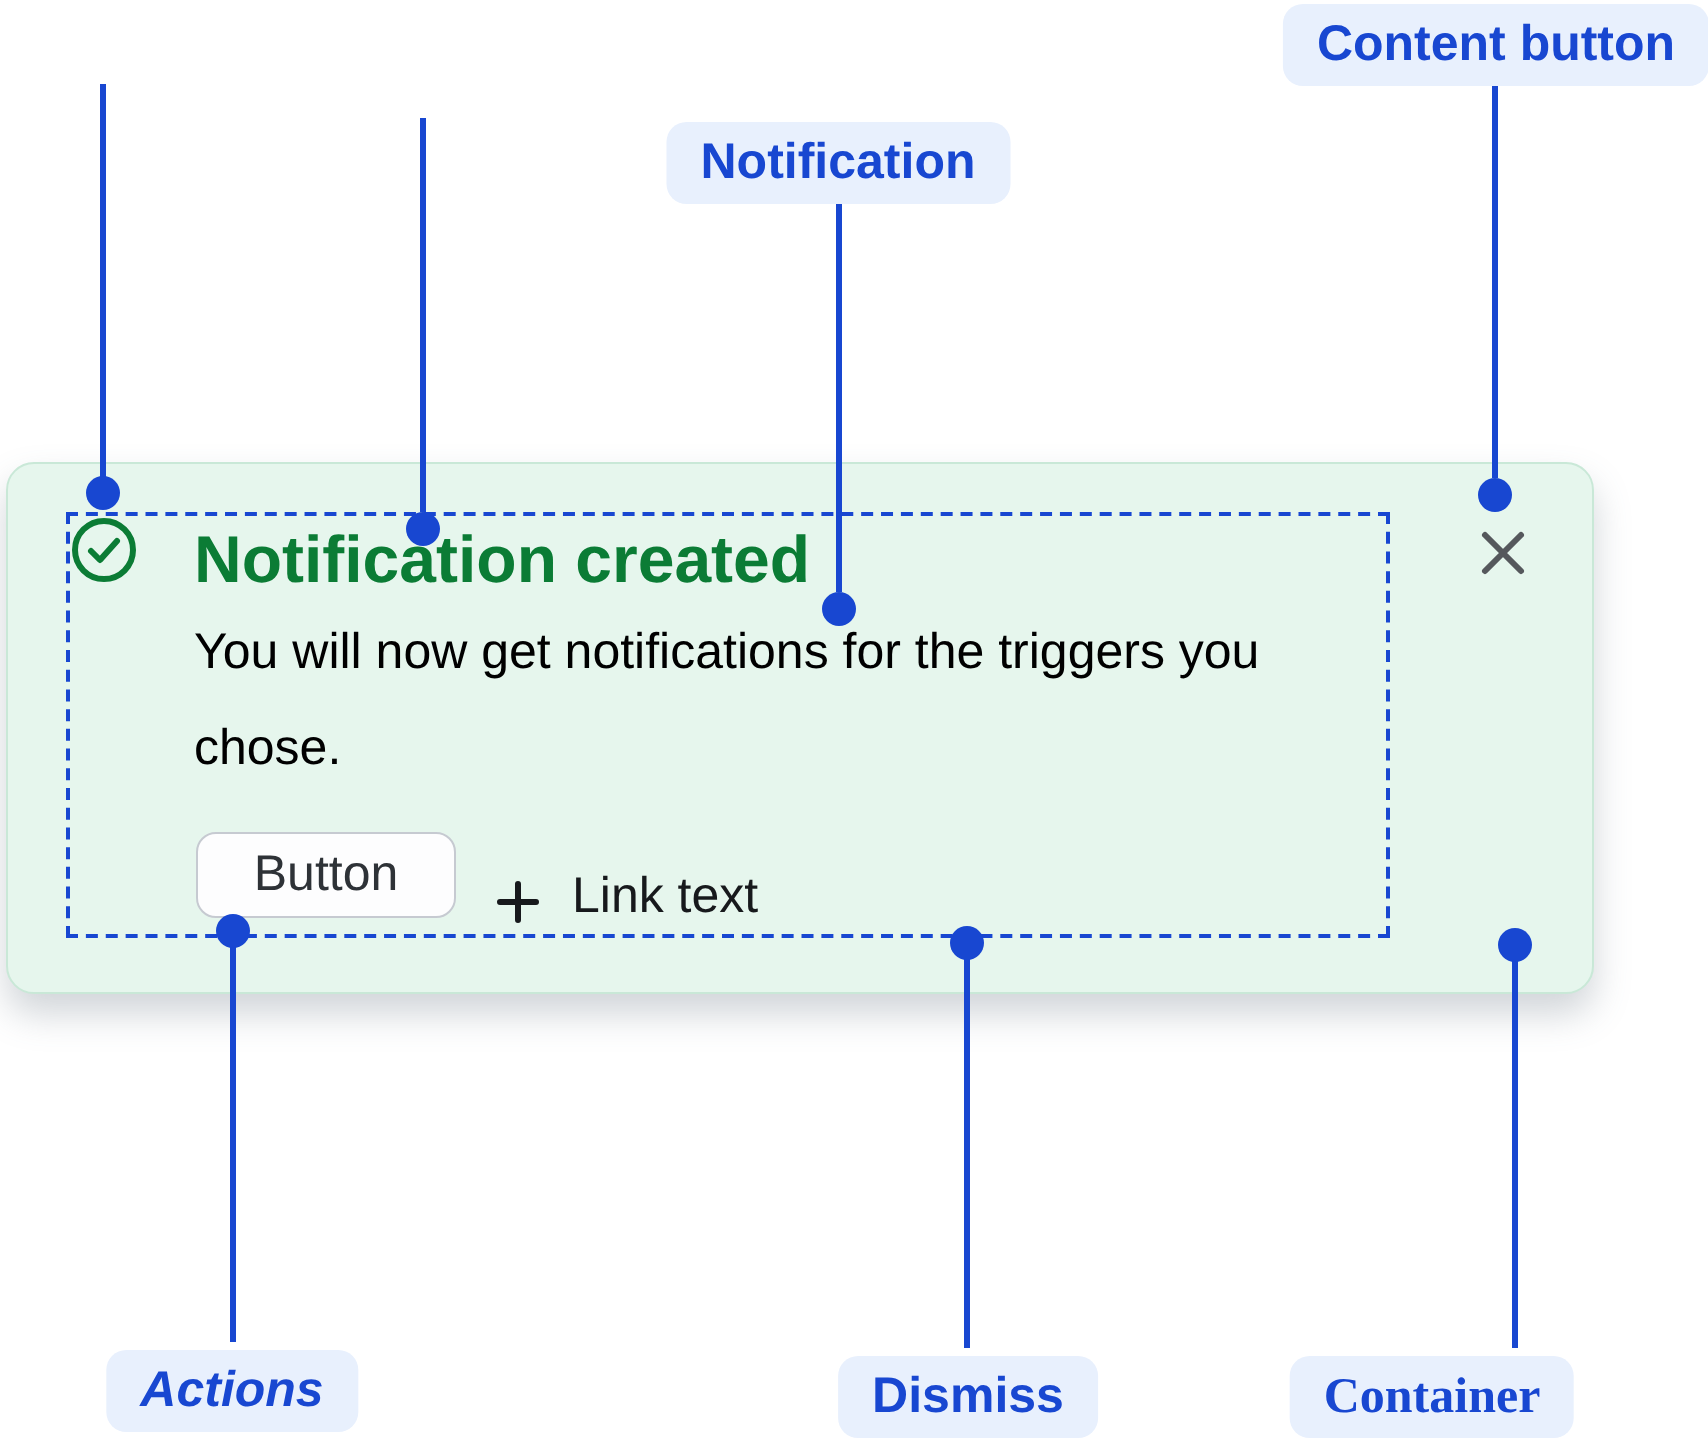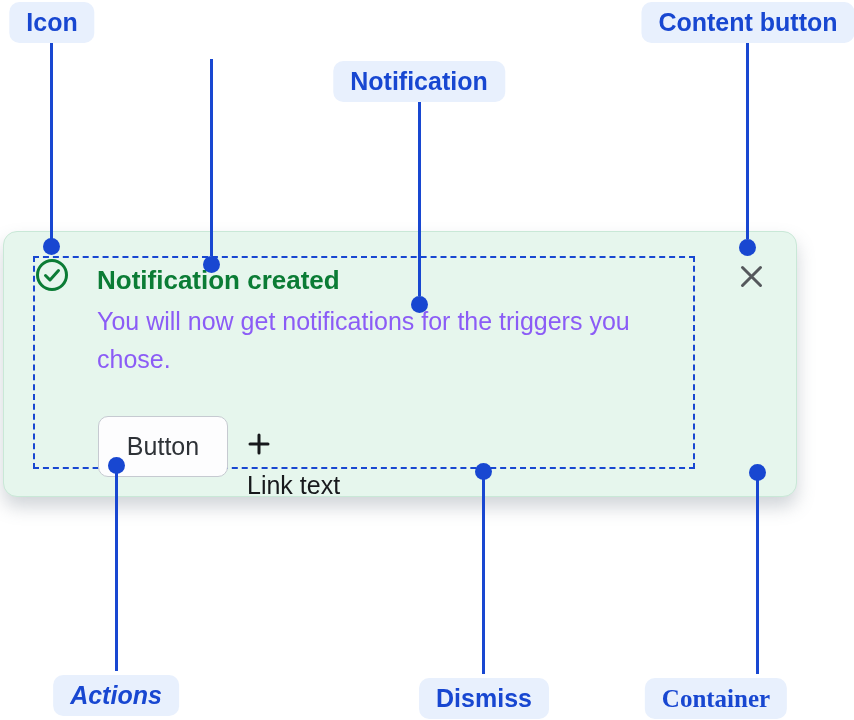--- a/index.html
+++ b/index.html
@@ -15,36 +15,36 @@
     box-shadow:0 10px 18px rgba(90,105,120,0.28);
     box-sizing:border-box;
   }
   .content-region{
     position:absolute;left:29px;top:24px;width:662px;height:213px;
     border:2px dashed #1847D1;box-sizing:border-box;
   }
   .check-icon{position:absolute;left:31px;top:26px;width:34px;height:34px;}
   .card-title{
     position:absolute;left:93px;top:33px;margin:0;
-    font-size:26px;line-height:30px;font-weight:700;color:#0B7C35;white-space:nowrap;
+    font-size:33px;line-height:30px;font-weight:700;color:#0B7C35;white-space:nowrap;
   }
   .card-desc{
     position:absolute;left:93px;top:70px;margin:0;width:600px;
-    font-size:25px;line-height:38px;font-weight:400;color:#8b5cf6;
+    font-size:25px;line-height:48px;font-weight:400;color:#000000;
   }
   .btn{
-    position:absolute;left:94px;top:184px;width:130px;height:61px;
+    position:absolute;left:94px;top:184px;width:130px;height:43px;
     background:#FDFDFE;border:1px solid #C6CAD1;border-radius:10px;
     font-family:"Liberation Sans", sans-serif;
     font-size:25px;color:#2E3237;cursor:pointer;
     display:flex;align-items:center;justify-content:center;box-sizing:border-box;
   }
   .action-link{
-    position:absolute;left:243px;top:200px;height:55px;
-    display:flex;align-items:flex-start;gap:15px;cursor:pointer;text-decoration:none;flex-direction:column;
+    position:absolute;left:243px;top:176px;height:55px;
+    display:flex;align-items:flex-end;gap:15px;cursor:pointer;text-decoration:none;
   }
   .plus-icon{display:inline-flex;width:24px;height:24px;}
   .action-link-label{font-size:25px;color:#17191C;white-space:nowrap;}
   .dismiss-btn{
     position:absolute;left:726px;top:23px;width:42px;height:42px;
     background:transparent;border:none;padding:0;cursor:pointer;
     display:flex;align-items:center;justify-content:center;
   }
 
   
@@ -123,21 +123,20 @@
       <span style="display:inline-flex;">
         <svg width="27" height="27" viewBox="0 0 27 27">
           <path d="M4.5 4.5 L22.5 22.5 M22.5 4.5 L4.5 22.5" stroke="#55585C" stroke-width="3" stroke-linecap="round"></path>
         </svg>
       </span>
     </button>
   </section>
 
   <span class="ann-line line-icon"></span>
   <span class="ann-dot dot-icon"></span>
-  <span class="pill pill-icon">Icon</span>
 
   <span class="ann-line line-title"></span>
   <span class="ann-dot dot-title"></span>
 
   <span class="ann-line line-desc"></span>
   <span class="ann-dot dot-desc"></span>
   <span class="pill pill-desc">Notification</span>
 
   <span class="ann-line line-dismiss"></span>
   <span class="ann-dot dot-dismiss"></span>

